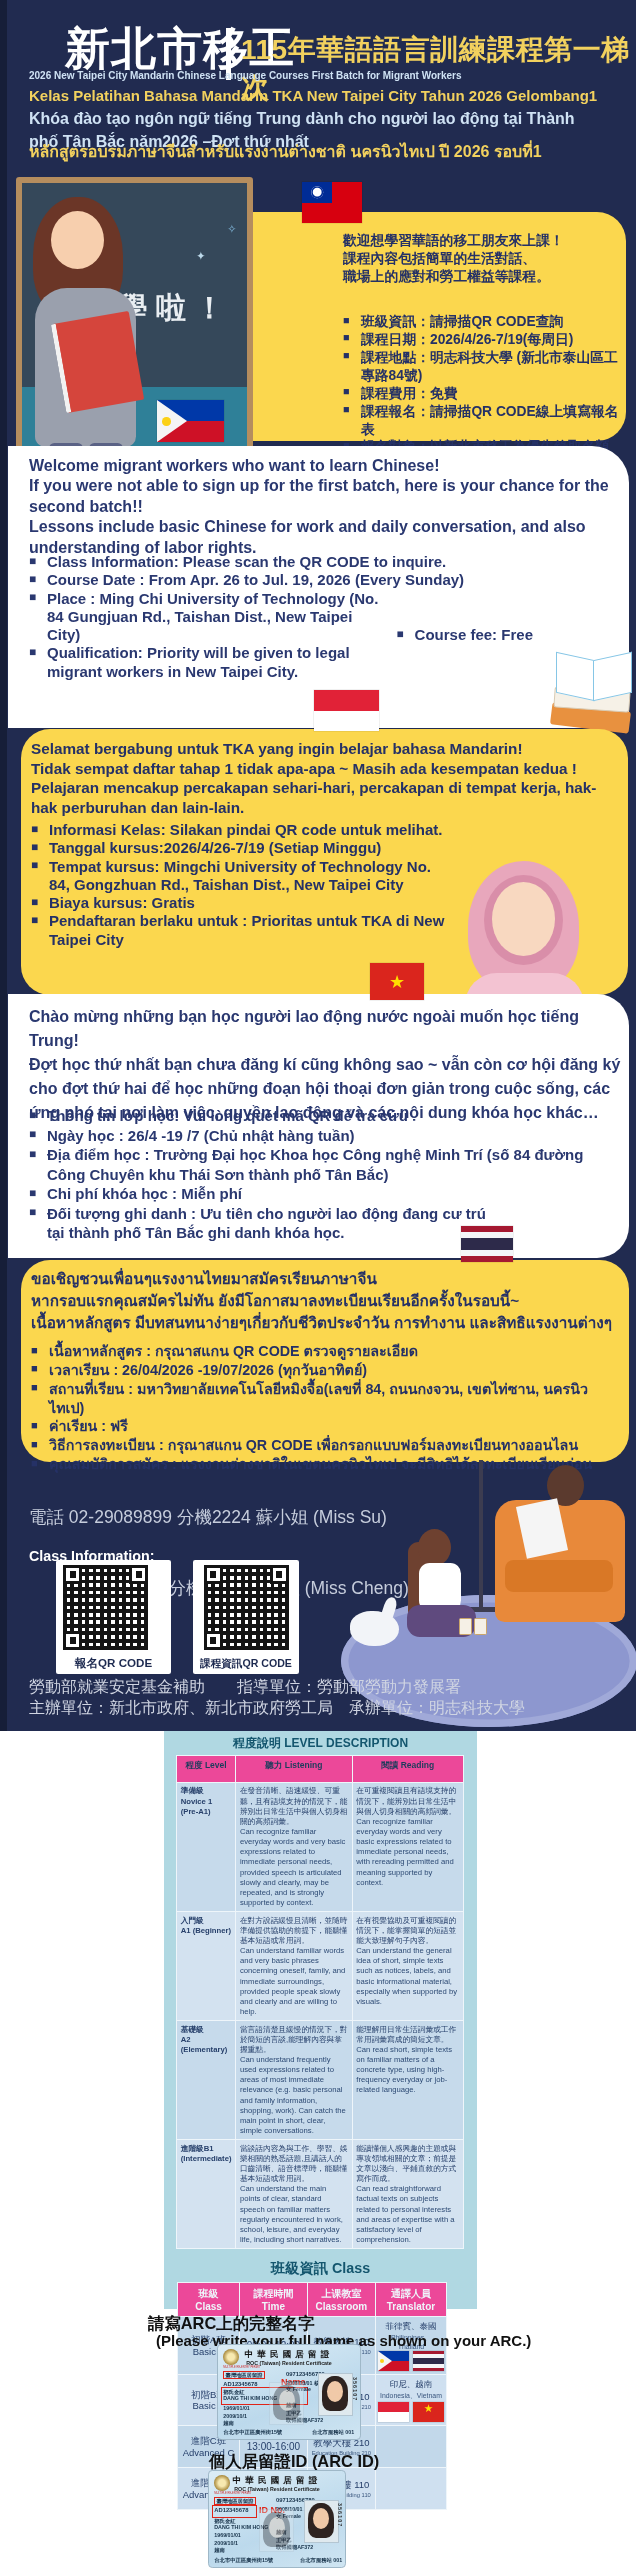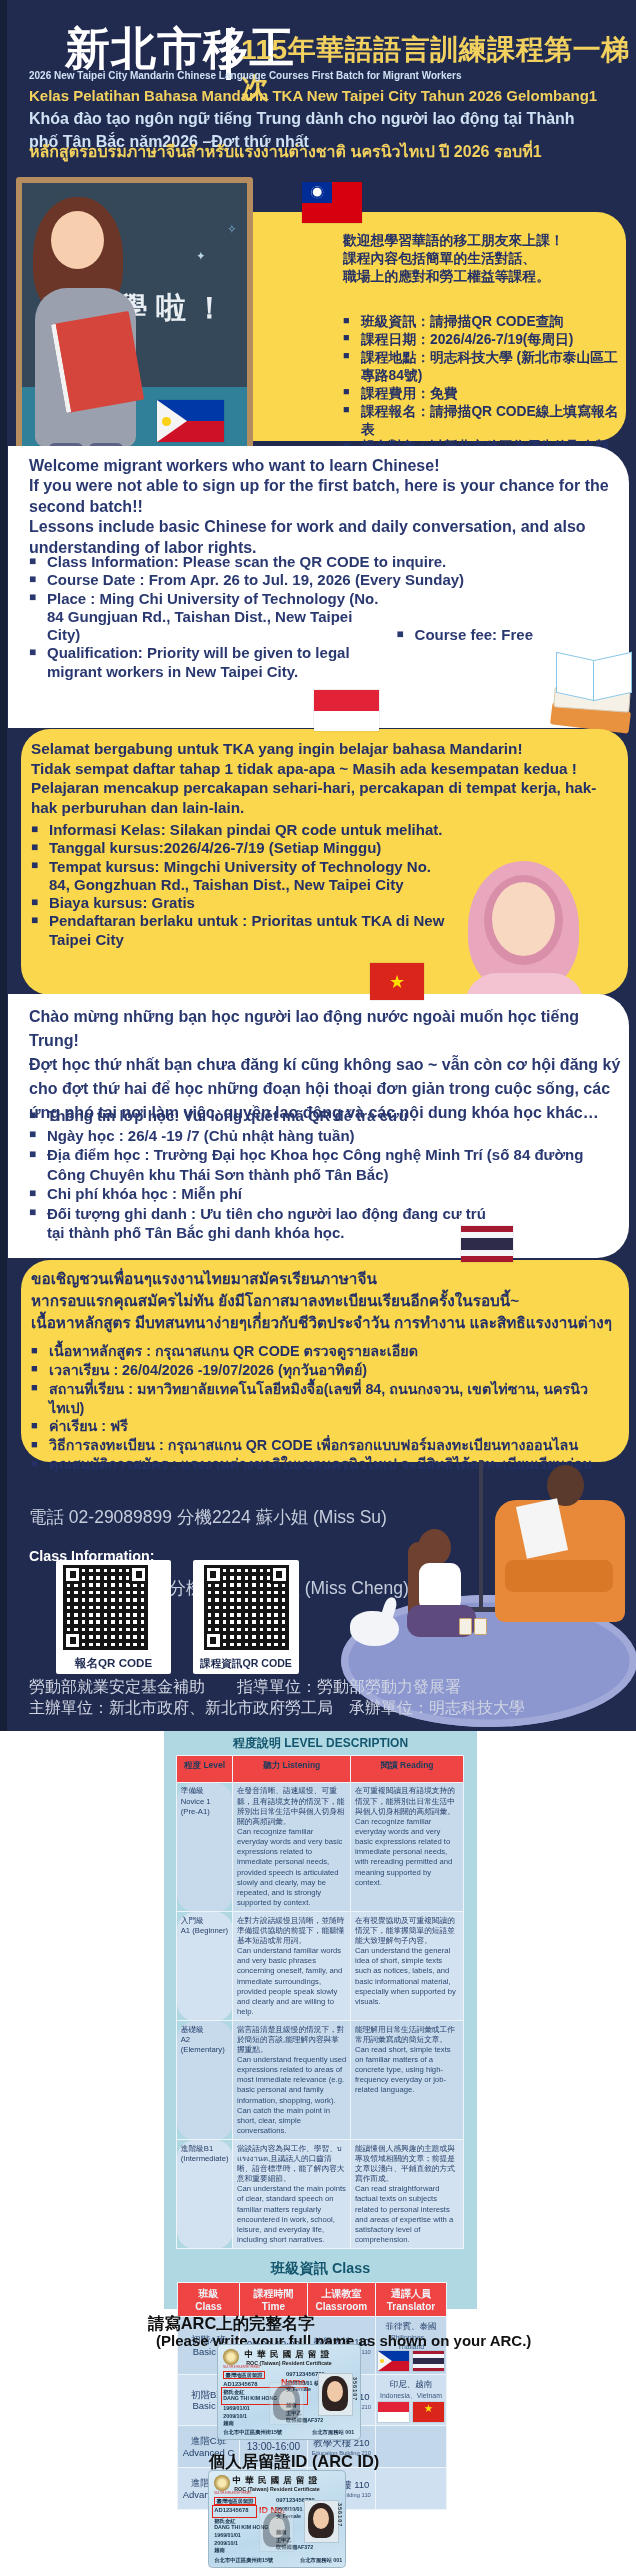--- a/index.html
+++ b/index.html
@@ -84,27 +84,27 @@
   .qrbox{position:absolute;width:115px;height:114px;background:#ffffff;border-radius:2.1px;}
   .qrpat{position:absolute;left:7.4px;top:5.3px;width:85px;height:85px;
      background:repeating-linear-gradient(90deg,#141414 0 3.7px,transparent 3.7px 7.4px),
                 repeating-linear-gradient(0deg,#141414 0 3.7px,#ffffff 3.7px 7.4px);}
   .fp{position:absolute;width:19px;height:19px;border:3.2px solid #141414;background:#fff;box-sizing:border-box;}
   .fp::after{content:"";position:absolute;left:3.2px;top:3.2px;width:6.3px;height:6.3px;background:#141414;}
   .qrlabel{position:absolute;left:0;bottom:3.2px;width:100%;text-align:center;color:#1d2a50;font-size:11.6px;font-weight:bold;}
   
   .panel{position:absolute;left:164px;top:1731px;width:313px;height:578px;background:#b0d8e2;}
   .tbl{border-collapse:collapse;}
-  .tbl th{background:#ef4444;border:1.1px solid #eef5fa;vertical-align:middle;text-align:center;white-space:pre-line;}
+  .tbl th{background:#ec4899;border:1.1px solid #eef5fa;vertical-align:middle;text-align:center;white-space:pre-line;}
   .tbl td{border:1.1px solid #eef5fa;vertical-align:top;}
   .lvl th{color:#1c3c5c;font-size:8.5px;padding:3.2px 2.1px 10.6px;}
   .lvl td{font-size:7.7px;line-height:1.32;padding:3.2px 3.7px;}
   .lvl tr:nth-child(odd) td{background:#d3e2f0;}
   .lvl tr:nth-child(even) td{background:#c6daeb;}
-  .lvl .lv{white-space:pre-line;color:#27406b;font-weight:normal;border-radius:18px;}
+  .lvl .lv{white-space:pre-line;color:#27406b;font-weight:bold;}
   .lvl .zh{color:#27406b;}
   .lvl .en{color:#2d4a74;}
   .cls th{color:#eef6fb;font-size:10px;font-weight:bold;padding:4.2px 2.1px;}
   .cls td{text-align:center;vertical-align:middle;padding:3.2px 2.1px;}
   .cls tr:nth-child(odd) td{background:#cfe0f0;}
   .cls tr:nth-child(even) td{background:#c2d8ea;}
   .cname{color:#27406b;font-size:9.5px;white-space:pre-line;line-height:1.25;}
   .ctime{color:#27406b;font-size:10px;}
   .croom{color:#27406b;font-size:9.5px;}
   .croomen{color:#3a567e;font-size:5.8px;}
@@ -344,21 +344,21 @@
             </td>
         <td>
               <div class="zh">能理解用日常生活詞彙或工作常用詞彙寫成的簡短文章。</div>
               <div class="en">Can read short, simple texts on familiar matters of a concrete type, using high-frequency  everyday or job-related language.</div>
             </td>
       </tr>
       <tr>
         <td class="lv">進階級B1
 (Intermediate)</td>
         <td>
-              <div class="zh">當談話內容為與工作、學習、บแรงงานต,且講話人的口齒清晰、語音標準時，能了解內容大意和重要細節。</div>
+              <div class="zh">當談話內容為與工作、學習、娛樂相關的熟悉話題,且講話人的口齒清晰、語音標準時，能聽懂基本短語或常用詞。</div>
               <div class="en">Can understand the main points of clear, standard speech on familiar matters regularly encountered in work, school, leisure, and everyday life, including  short narratives.</div>
             </td>
         <td>
               <div class="zh">能讀懂個人感興趣的主題或與專攻領域相關的文章；前提是文章以淺白、平鋪直敘的方式寫作而成。</div>
               <div class="en">Can read straightforward factual texts on subjects related to personal interests and areas of expertise with a satisfactory level of comprehension.</div>
             </td>
       </tr>
     </tbody>
       </table>
 

